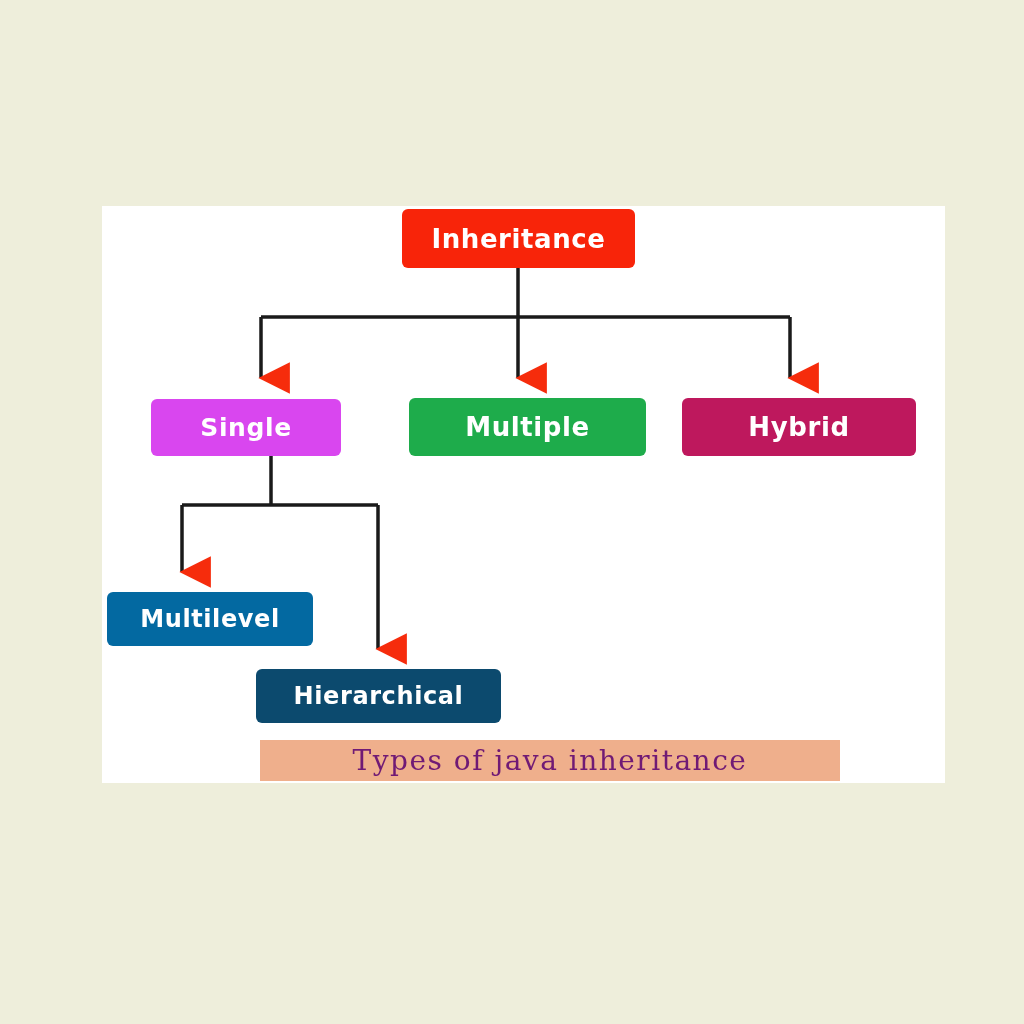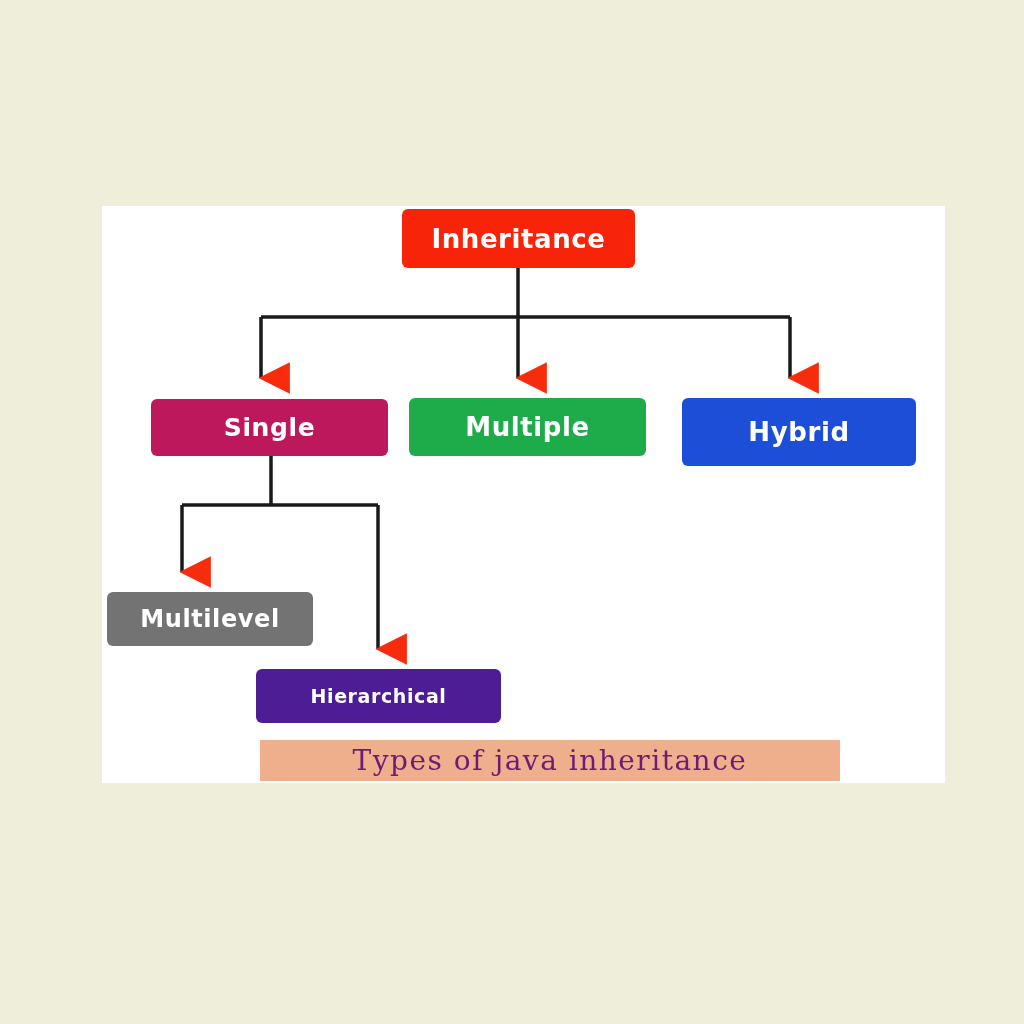--- a/index.html
+++ b/index.html
@@ -53,43 +53,43 @@
     white-space: nowrap;
     box-sizing: border-box;
   }
 
   #node-inheritance {
     left: 402px;  top: 209px;  width: 233px; height: 59px;
     background: #f82409;
     font-size: 26px;
   }
   #node-single {
-    left: 151px;  top: 399px;  width: 237px; height: 57px;
-    background: #be185d;
+    left: 151px;  top: 399px;  width: 190px; height: 57px;
+    background: #d946ef;
     font-size: 25px;
   }
   #node-multiple {
     left: 409px;  top: 398px;  width: 237px; height: 58px;
     background: #1eac4b;
     font-size: 26px;
   }
   #node-hybrid {
-    left: 682px;  top: 398px;  width: 234px; height: 68px;
-    background: #1d4ed8;
+    left: 682px;  top: 398px;  width: 234px; height: 58px;
+    background: #be185d;
     font-size: 26px;
   }
   #node-multilevel {
     left: 107px;  top: 592px;  width: 206px; height: 54px;
-    background: #737373;
+    background: #0369a1;
     font-size: 24px;
   }
   #node-hierarchical {
     left: 256px;  top: 669px;  width: 245px; height: 54px;
-    background: #4c1d95;
-    font-size: 19px;
+    background: #0c4a6e;
+    font-size: 24px;
   }
 
   
   #caption-band {
     position: absolute;
     left: 260px;
     top: 740px;
     width: 580px;
     height: 41px;
     background: #efaf8c;

